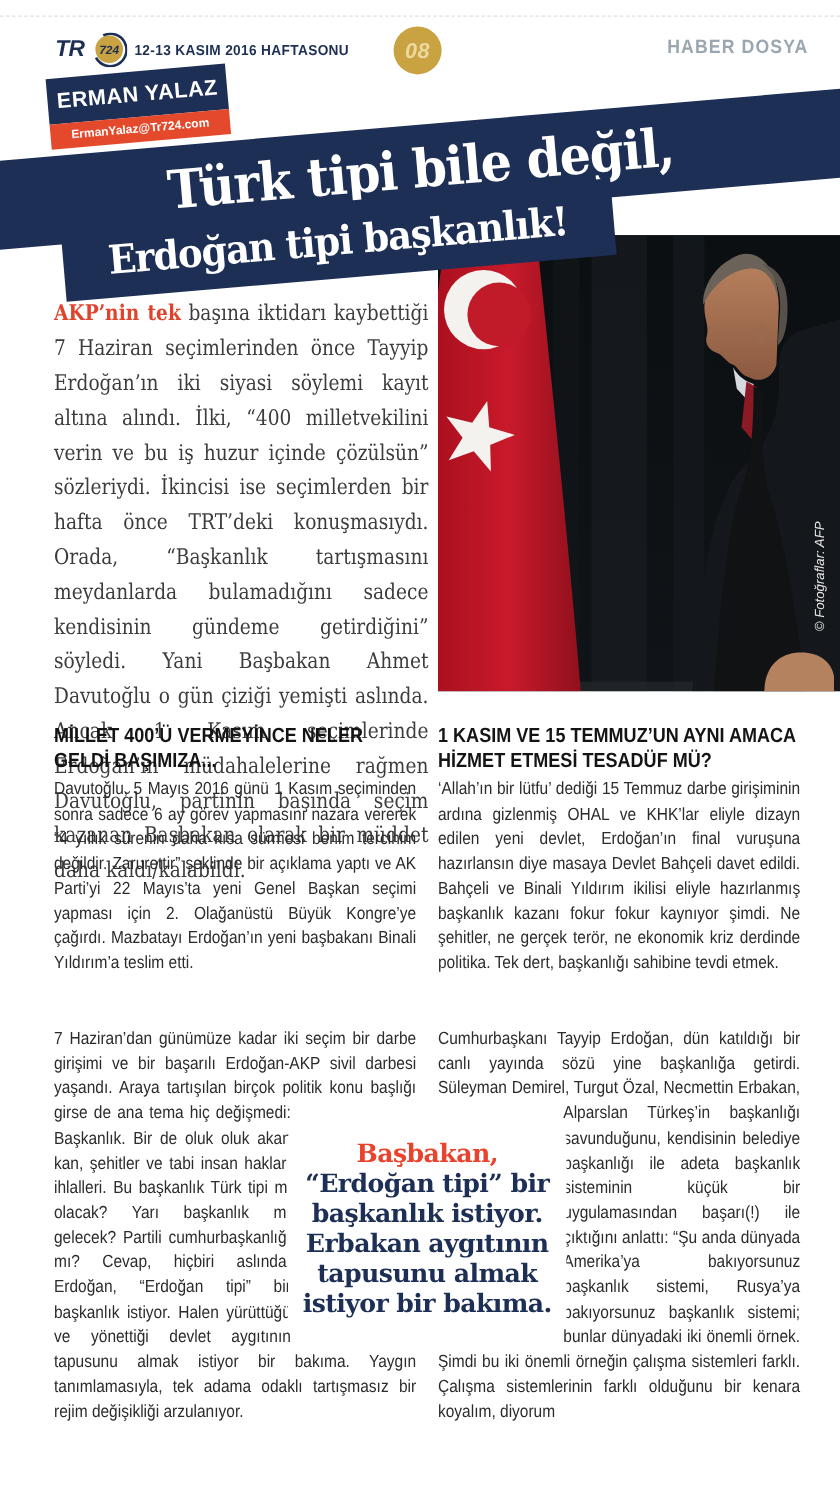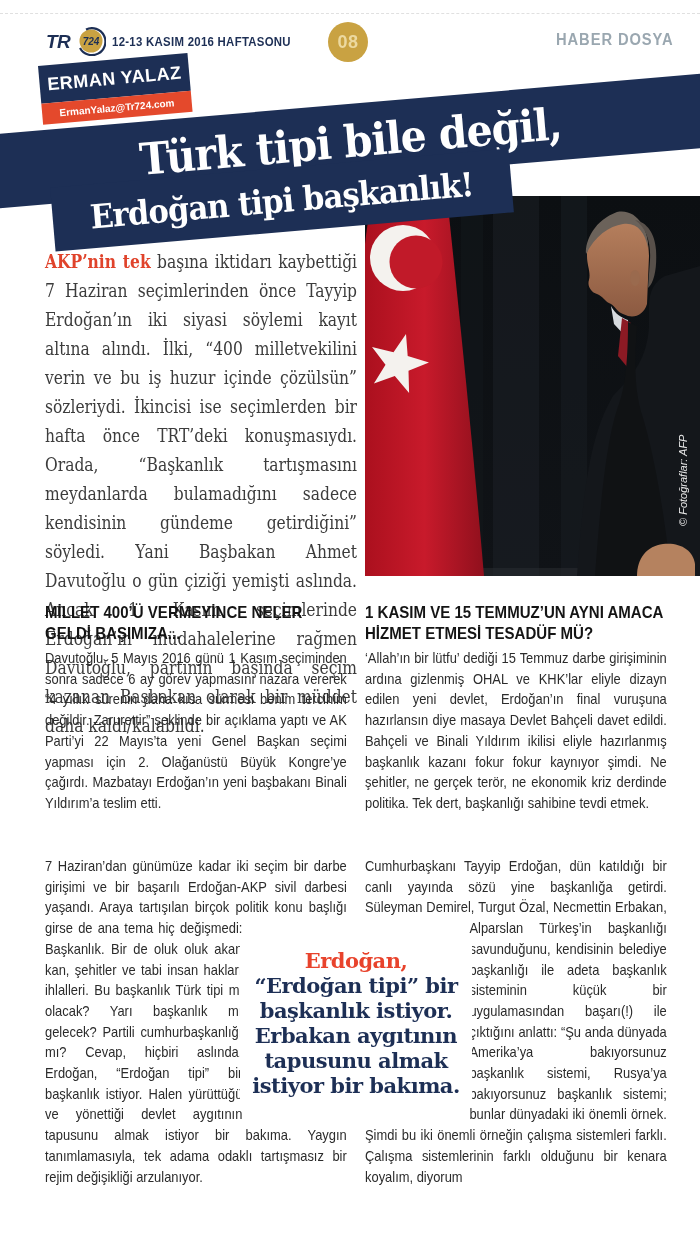--- a/index.html
+++ b/index.html
@@ -12,21 +12,21 @@
     border-top:1px dashed #e0e0e0; }
 
   
   .masthead { position:absolute; left:0; top:0; width:700px; height:64px; }
   .logo-row { position:absolute; left:46px; top:27px; display:flex; align-items:center; gap:6px; }
   .logo-tr { color:#1d2f55; font-weight:bold; font-style:italic; font-size:19px; letter-spacing:-0.5px; }
   .date-txt { color:#1d2f55; font-weight:bold; font-size:12px; letter-spacing:0.3px;
     transform:scaleX(.95); transform-origin:0 50%; white-space:nowrap; }
   .pagenum { position:absolute; left:328px; top:22px; width:40px; height:40px; border-radius:50%;
     background:#c9a242; display:flex; align-items:center; justify-content:center;
-    color:#ecd9a0; font-weight:bold; font-size:18px; letter-spacing:0.5px; }
+    color:#ecd9a0; font-weight:bold; font-size:18px; letter-spacing:0.5px;font-style:italic; }
   .section-label { position:absolute; left:556px; top:31px; color:#9aa7b0; font-weight:bold;
     font-size:16px; letter-spacing:1px; transform:scaleX(.92); transform-origin:0 0; white-space:nowrap; }
 
   
   .author { position:absolute; left:38px; top:66px; width:150px; transform:rotate(-5deg);
     transform-origin:0 0; z-index:4; }
   .author-name { background:#1d2f55; color:#fff; font-weight:bold; font-size:18px;
     letter-spacing:0.5px; text-align:center; padding:9px 6px 8px; white-space:nowrap; }
   .author-email { background:#e4492c; color:#fff; font-weight:bold; font-size:10px;
     text-align:center; padding:5px 4px; white-space:nowrap; }
@@ -158,17 +158,17 @@
     <span class="pq-space-r"></span><span>7 Haziran’dan günümüze kadar iki seçim bir darbe girişimi ve bir başarılı Erdoğan-AKP sivil darbesi yaşandı. Araya tartışılan birçok politik konu başlığı girse de ana tema hiç değişmedi: Başkanlık. Bir de oluk oluk akan kan, şehitler ve tabi insan hakları ihlalleri. Bu başkanlık Türk tipi mi olacak? Yarı başkanlık mı gelecek? Partili cumhurbaşkanlığı mı? Cevap, hiçbiri aslında. Erdoğan, “Erdoğan tipi” bir başkanlık istiyor. Halen yürüttüğü ve yönettiği devlet aygıtının tapusunu almak istiyor bir bakıma. Yaygın tanımlamasıyla, tek adama odaklı tartışmasız bir rejim değişikliği arzulanıyor.</span>
   </div>
 
   <div class="colblock col-right col-heading">1 KASIM VE 15 TEMMUZ’UN AYNI AMACA HİZMET ETMESİ TESADÜF MÜ?</div>
   <div class="colblock col-right body-para para1">‘Allah’ın bir lütfu’ dediği 15 Temmuz darbe girişiminin ardına gizlenmiş OHAL ve KHK’lar eliyle dizayn edilen yeni devlet, Erdoğan’ın final vuruşuna hazırlansın diye masaya Devlet Bahçeli davet edildi. Bahçeli ve Binali Yıldırım ikilisi eliyle hazırlanmış başkanlık kazanı fokur fokur kaynıyor şimdi. Ne şehitler, ne gerçek terör, ne ekonomik kriz derdinde politika. Tek dert, başkanlığı sahibine tevdi etmek.</div>
   <div class="colblock col-right body-para para2">
     <span class="pq-space-l"></span><span>Cumhurbaşkanı Tayyip Erdoğan, dün katıldığı bir canlı yayında sözü yine başkanlığa getirdi. Süleyman Demirel, Turgut Özal, Necmettin Erbakan, Alparslan Türkeş’in başkanlığı savunduğunu, kendisinin belediye başkanlığı ile adeta başkanlık sisteminin küçük bir uygulamasından başarı(!) ile çıktığını anlattı: “Şu anda dünyada Amerika’ya bakıyorsunuz başkanlık sistemi, Rusya’ya bakıyorsunuz başkanlık sistemi; bunlar dünyadaki iki önemli örnek. Şimdi bu iki önemli örneğin çalışma sistemleri farklı. Çalışma sistemlerinin farklı olduğunu bir kenara koyalım, diyorum</span>
   </div>
 
   <div class="pullquote">
-    <span class="pq-lead">Erdoğan,</span>
+    <span class="pq-lead">Başbakan,</span>
     <span>“Erdoğan tipi” bir başkanlık istiyor. Erbakan aygıtının tapusunu almak istiyor bir bakıma.</span>
   </div>
 
 </div>
 
 </body></html>

